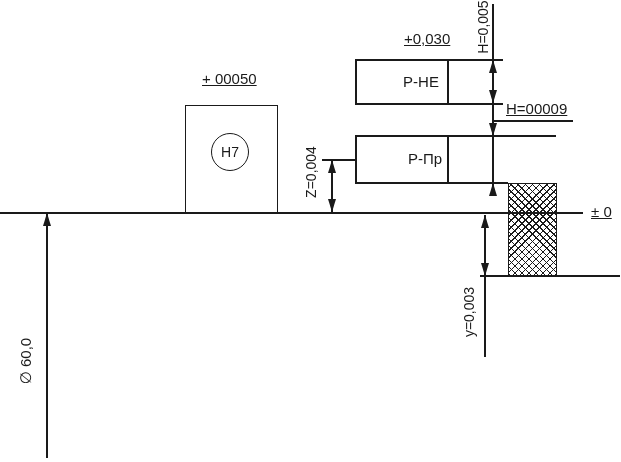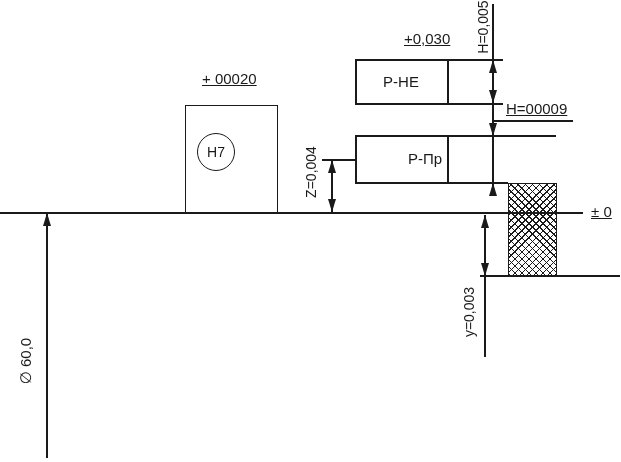--- a/index.html
+++ b/index.html
@@ -9,21 +9,21 @@
     background:var(--paper); overflow:hidden;
     font-family:"Liberation Sans","DejaVu Sans",sans-serif;
     color:var(--ink);
   }
   .hline{ position:absolute; height:1.5px; background:var(--ink); }
   .vline{ position:absolute; width:1.5px; background:var(--ink); }
   .box{ position:absolute; border:1.6px solid var(--ink); box-sizing:border-box; background:transparent; }
   .label{ position:absolute; font-size:15px; line-height:1; white-space:nowrap;text-decoration:underline; }
   .center-label{
     position:absolute; display:flex; align-items:center; justify-content:center;
-    font-size:15px; white-space:nowrap;
+    font-size:15px; white-space:nowrap;padding-left:20px;
   }
   .vtext{
     position:absolute; font-size:14px; line-height:1; white-space:nowrap;
     transform:translate(-50%,-50%) rotate(-90deg);
   }
   .arr{ position:absolute; width:0; height:0; }
   .arr.up{ border-left:4px solid transparent; border-right:4px solid transparent; border-bottom:13px solid var(--ink); }
   .arr.down{ border-left:4px solid transparent; border-right:4px solid transparent; border-top:13px solid var(--ink); }
   .circle{
     position:absolute; border:1.6px solid var(--ink); border-radius:50%;
@@ -43,24 +43,24 @@
 <div id="canvas">
 
   <div class="hline" style="left:0;top:212px;width:583px;"></div>
   <div class="label" style="left:591px;top:204px;">± 0</div>
 
   <div class="vline" style="left:46px;top:214px;height:244px;"></div>
   <div class="arr up" style="left:43px;top:213px;"></div>
   <div class="vtext" style="left:25px;top:361px;font-size:15px;">∅ 60,0</div>
 
   <div class="box" style="left:185px;top:105px;width:93px;height:108px;"></div>
-  <div class="circle" style="left:197px;top:133px;width:38px;height:38px;">
+  <div class="circle" style="left:211px;top:133px;width:38px;height:38px;">
     <span>H7</span>
   </div>
-  <div class="label" style="left:202px;top:71px;">+ 00020</div>
+  <div class="label" style="left:202px;top:71px;">+ 00050</div>
 
   <div class="hline" style="left:355px;top:59px;width:148px;"></div>
   <div class="hline" style="left:355px;top:103px;width:148px;"></div>
   <div class="vline" style="left:355px;top:59px;height:46px;"></div>
   <div class="vline" style="left:447px;top:59px;height:46px;"></div>
   <div class="center-label" style="left:355px;top:59px;width:92px;height:45px;">Р-НЕ</div>
   <div class="label" style="left:404px;top:31px;">+0,030</div>
 
   <div class="vline" style="left:492px;top:4px;height:186px;"></div>
   <div class="arr up" style="left:489px;top:60px;"></div>
@@ -69,21 +69,21 @@
 
   <div class="hline" style="left:493px;top:120px;width:80px;"></div>
   <div class="label" style="left:506px;top:101px;">H=00009</div>
   <div class="arr down" style="left:489px;top:123px;"></div>
   <div class="arr up" style="left:489px;top:183px;"></div>
 
   <div class="hline" style="left:355px;top:135px;width:201px;"></div>
   <div class="hline" style="left:355px;top:182px;width:153px;"></div>
   <div class="vline" style="left:355px;top:135px;height:48px;"></div>
   <div class="vline" style="left:447px;top:135px;height:48px;"></div>
-  <div class="center-label" style="left:355px;top:135px;width:100px;height:47px;margin-left:20px;">Р-Пр</div>
+  <div class="center-label" style="left:355px;top:135px;width:100px;height:47px;">Р-Пр</div>
 
   <div class="hline" style="left:322px;top:159px;width:33px;"></div>
   <div class="vline" style="left:331px;top:159px;height:54px;"></div>
   <div class="arr up" style="left:328px;top:160px;"></div>
   <div class="arr down" style="left:328px;top:199px;"></div>
   <div class="vtext" style="left:311px;top:172px;">Z=0,004</div>
 
   <div class="hatch" style="left:508px;top:183px;width:49px;height:93px;"></div>
 
   <div class="hline" style="left:480px;top:275px;width:140px;"></div>

